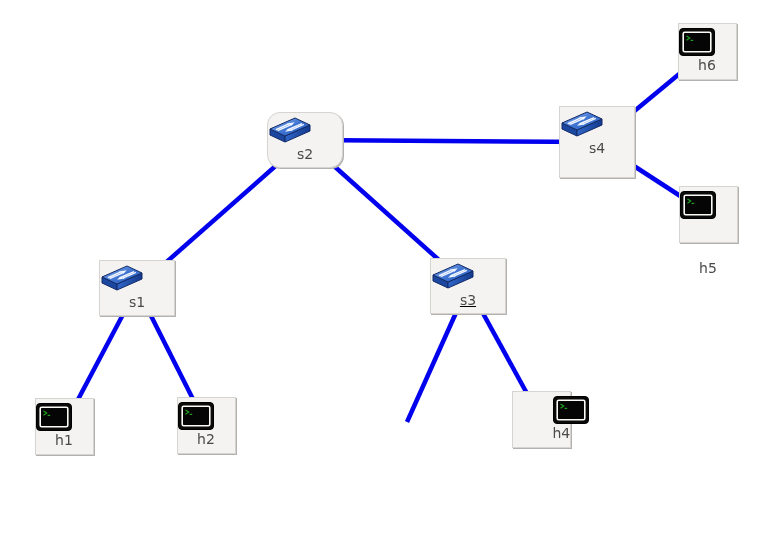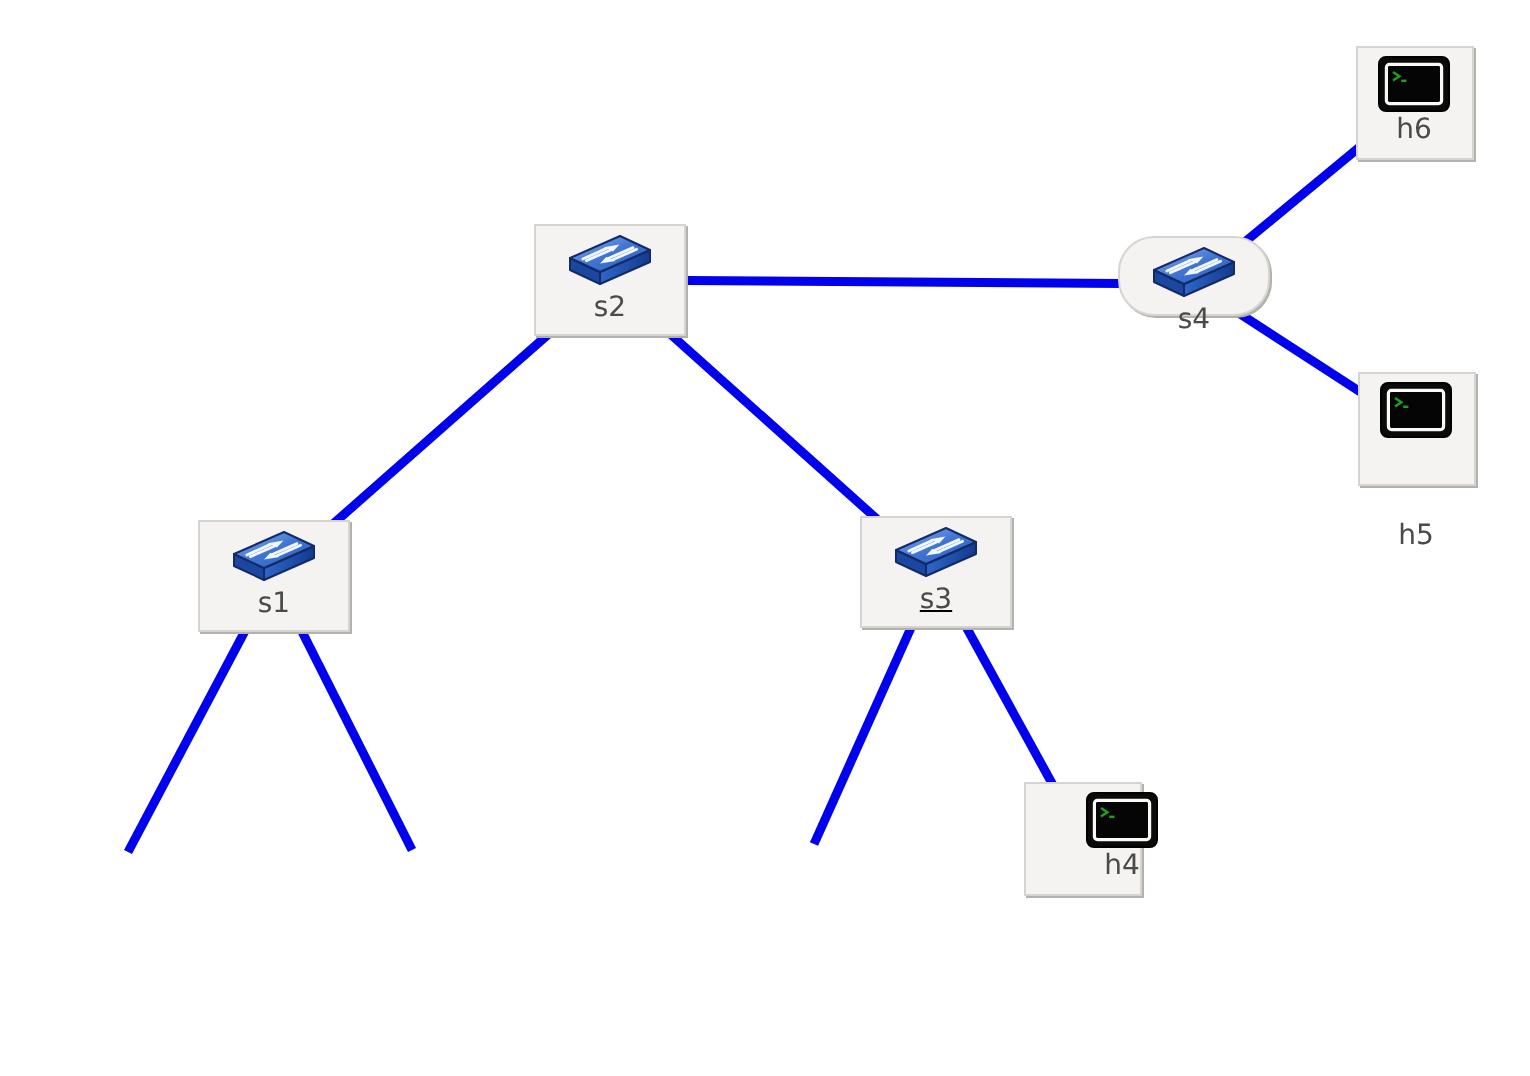--- a/index.html
+++ b/index.html
@@ -24,21 +24,20 @@
   }
   .node {
     position: absolute;
     z-index: 2;
     box-sizing: border-box;
     background: #f4f3f1;
     border: 1px solid #d6d4d1;
     box-shadow: 1px 1px 0 0 #b3b1ae;
     display: flex;
     flex-direction: column;
-    align-items: center;
     justify-content: flex-start;
     cursor: default;
   }
   .node.switch { padding-top: 3px; }
   .node.host   { padding-top: 4px; }
   .node-icon {
     display: block;
     line-height: 0;
   }
   .node-label {
@@ -88,21 +87,21 @@
         <line x1="10.2" y1="14.3" x2="22.1" y2="9.1"></line>
         <line x1="21.6" y1="13.0" x2="33.5" y2="7.8"></line>
         <line x1="23.4" y1="13.9" x2="35.3" y2="8.6"></line>
       </g>
       <polygon points="18.9,7.6 26.7,6.3 23.5,9.7" fill="#f2f6ff"></polygon>
       <polygon points="20.2,12.4 17.0,15.8 24.8,14.5" fill="#f2f6ff"></polygon>
     </svg>
   </span>
 <div class="node-label">s1</div>
     </div>
-    <div class="node switch" style="left: 267px; top: 112px; width: 76px; height: 56px;">
+    <div class="node switch" style="left: 267px; top: 112px; width: 76px; height: 56px; border-radius: 13px;">
   <span class="node-icon">
     <svg xmlns="http://www.w3.org/2000/svg" width="44" height="29" viewBox="0 0 44 29">
       <defs>
         <linearGradient id="swTop" x1="0" y1="0" x2="1" y2="1">
           <stop offset="0" stop-color="#8fb4ea"></stop>
           <stop offset="0.5" stop-color="#3f74d2"></stop>
           <stop offset="1" stop-color="#2b5fc0"></stop>
         </linearGradient>
         <linearGradient id="swRight" x1="0" y1="0" x2="1" y2="0">
           <stop offset="0" stop-color="#2f66c8"></stop>
@@ -146,21 +145,21 @@
         <line x1="10.2" y1="14.3" x2="22.1" y2="9.1"></line>
         <line x1="21.6" y1="13.0" x2="33.5" y2="7.8"></line>
         <line x1="23.4" y1="13.9" x2="35.3" y2="8.6"></line>
       </g>
       <polygon points="18.9,7.6 26.7,6.3 23.5,9.7" fill="#f2f6ff"></polygon>
       <polygon points="20.2,12.4 17.0,15.8 24.8,14.5" fill="#f2f6ff"></polygon>
     </svg>
   </span>
 <div class="node-label">s3</div>
     </div>
-    <div class="node switch" style="left: 559px; top: 118px; width: 76px; height: 40px; border-radius: 18px;">
+    <div class="node switch" style="left: 559px; top: 106px; width: 76px; height: 72px;">
   <span class="node-icon">
     <svg xmlns="http://www.w3.org/2000/svg" width="44" height="29" viewBox="0 0 44 29">
       <defs>
         <linearGradient id="swTop" x1="0" y1="0" x2="1" y2="1">
           <stop offset="0" stop-color="#8fb4ea"></stop>
           <stop offset="0.5" stop-color="#3f74d2"></stop>
           <stop offset="1" stop-color="#2b5fc0"></stop>
         </linearGradient>
         <linearGradient id="swRight" x1="0" y1="0" x2="1" y2="0">
           <stop offset="0" stop-color="#2f66c8"></stop>
@@ -174,20 +173,42 @@
         <line x1="8.4" y1="13.5" x2="20.3" y2="8.2"></line>
         <line x1="10.2" y1="14.3" x2="22.1" y2="9.1"></line>
         <line x1="21.6" y1="13.0" x2="33.5" y2="7.8"></line>
         <line x1="23.4" y1="13.9" x2="35.3" y2="8.6"></line>
       </g>
       <polygon points="18.9,7.6 26.7,6.3 23.5,9.7" fill="#f2f6ff"></polygon>
       <polygon points="20.2,12.4 17.0,15.8 24.8,14.5" fill="#f2f6ff"></polygon>
     </svg>
   </span>
 <div class="node-label">s4</div>
+    </div>
+    <div class="node host" style="left: 34.5px; top: 397.5px; width: 59px; height: 57px;">
+  <span class="node-icon">
+    <svg xmlns="http://www.w3.org/2000/svg" width="36" height="28" viewBox="0 0 36 28">
+      <rect x="0.5" y="0.5" width="35" height="27" rx="3.5" fill="#0a0a0a" stroke="#000000"></rect>
+      <rect x="4.2" y="4.2" width="27.6" height="19.6" rx="1.5" fill="#050505" stroke="#fbfaf7" stroke-width="1.6"></rect>
+      <path d="M7.5,8 l3.2,2.1 l-3.2,2.1" fill="none" stroke="#1fa01f" stroke-width="1.2"></path>
+      <line x1="11.6" y1="12.4" x2="14.2" y2="12.4" stroke="#1fa01f" stroke-width="1.2"></line>
+    </svg>
+  </span>
+<div class="node-label">h1</div>
+    </div>
+    <div class="node host" style="left: 176.5px; top: 396.5px; width: 59px; height: 57px;">
+  <span class="node-icon">
+    <svg xmlns="http://www.w3.org/2000/svg" width="36" height="28" viewBox="0 0 36 28">
+      <rect x="0.5" y="0.5" width="35" height="27" rx="3.5" fill="#0a0a0a" stroke="#000000"></rect>
+      <rect x="4.2" y="4.2" width="27.6" height="19.6" rx="1.5" fill="#050505" stroke="#fbfaf7" stroke-width="1.6"></rect>
+      <path d="M7.5,8 l3.2,2.1 l-3.2,2.1" fill="none" stroke="#1fa01f" stroke-width="1.2"></path>
+      <line x1="11.6" y1="12.4" x2="14.2" y2="12.4" stroke="#1fa01f" stroke-width="1.2"></line>
+    </svg>
+  </span>
+<div class="node-label">h2</div>
     </div>
     <div class="node host" style="left: 511.5px; top: 390.5px; width: 59px; height: 57px; padding-left: 40px;">
   <span class="node-icon">
     <svg xmlns="http://www.w3.org/2000/svg" width="36" height="28" viewBox="0 0 36 28">
       <rect x="0.5" y="0.5" width="35" height="27" rx="3.5" fill="#0a0a0a" stroke="#000000"></rect>
       <rect x="4.2" y="4.2" width="27.6" height="19.6" rx="1.5" fill="#050505" stroke="#fbfaf7" stroke-width="1.6"></rect>
       <path d="M7.5,8 l3.2,2.1 l-3.2,2.1" fill="none" stroke="#1fa01f" stroke-width="1.2"></path>
       <line x1="11.6" y1="12.4" x2="14.2" y2="12.4" stroke="#1fa01f" stroke-width="1.2"></line>
     </svg>
   </span>

